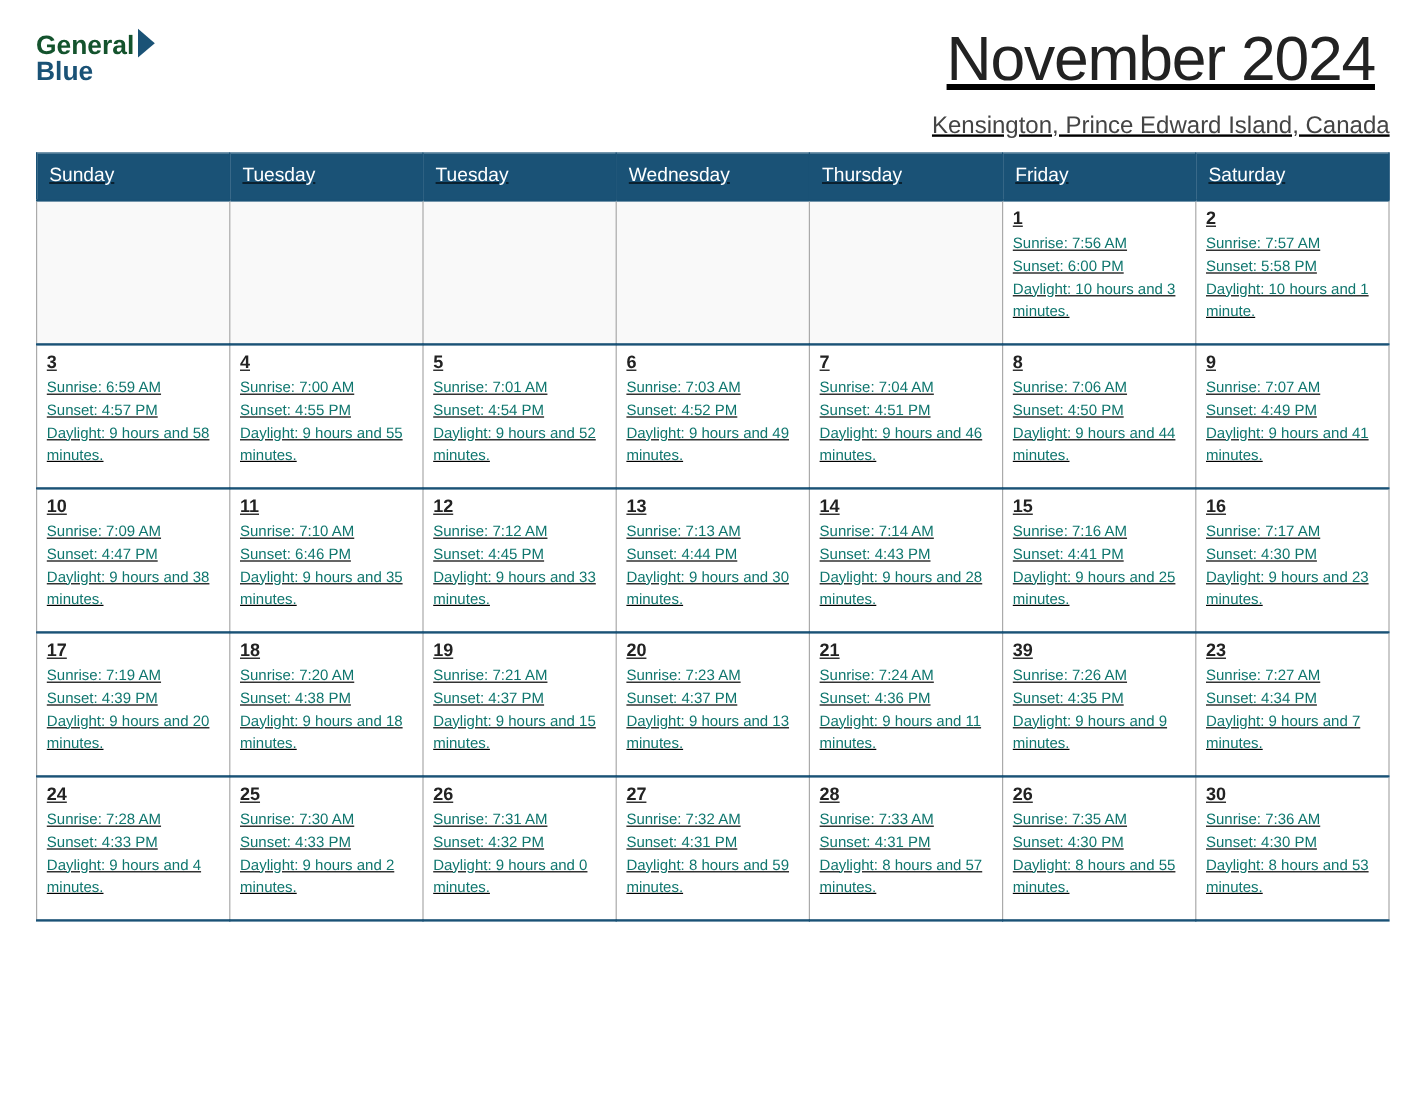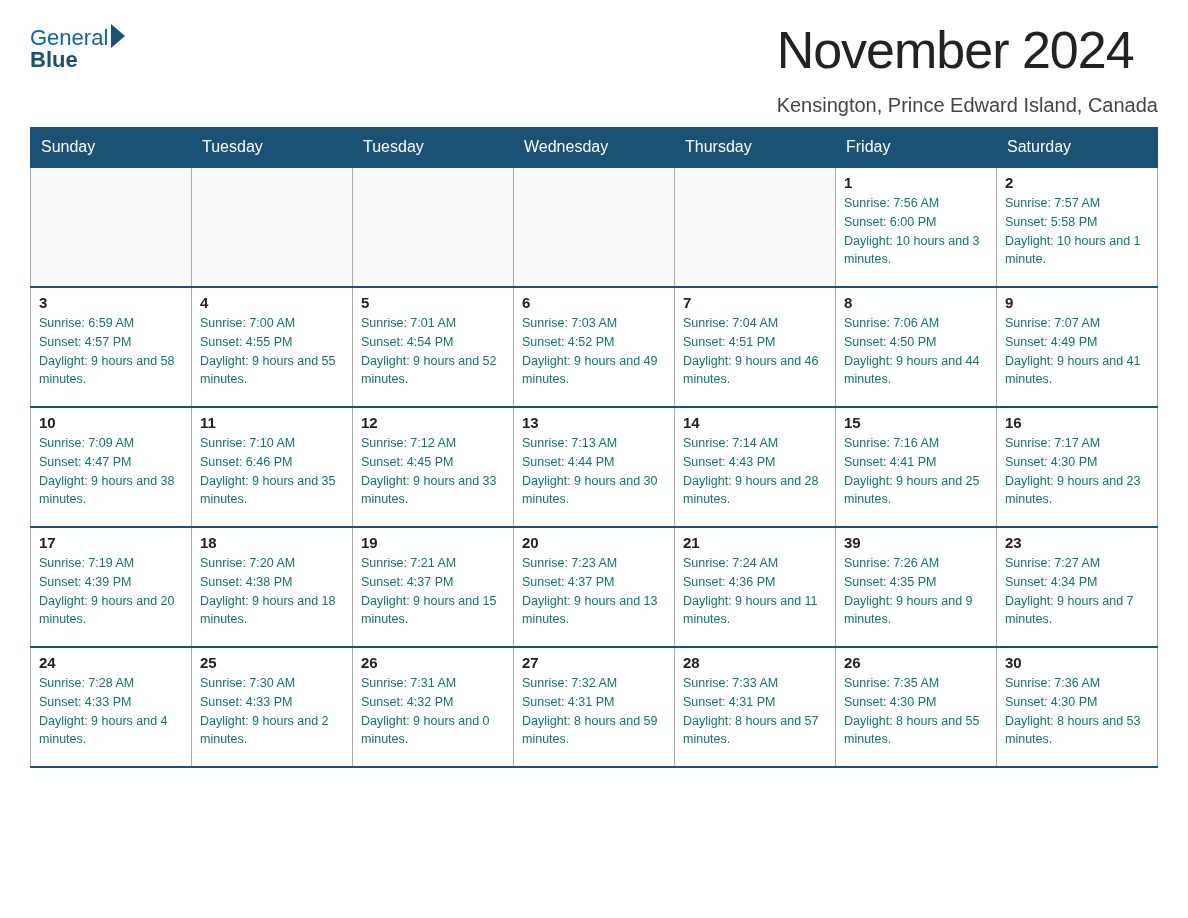--- a/index.html
+++ b/index.html
@@ -21,57 +21,59 @@
       flex-direction: column;
       align-items: flex-start;
       padding-top: 5px;
     }
     .logo-top {
       display: flex;
       align-items: center;
     }
     .logo-general {
       font-size: 22px;
-      font-weight: normal;
-      color: #0369a1;
+      font-weight: bold;
+      color: #14532d;
       letter-spacing: 0;
     }
     .logo-arrow {
       width: 0;
       height: 0;
       border-left: 14px solid #1a5276;
       border-top: 12px solid transparent;
       border-bottom: 12px solid transparent;
       margin-left: 3px;
       margin-top: -4px;
     }
     .logo-blue {
       font-size: 22px;
       font-weight: bold;
       color: #1a5276;
       margin-top: -4px;
       margin-left: 0;
     }
     .title-area {
-      text-align: left;
+      text-align: center;
+      text-decoration: underline;
     }
     .month-title {
       font-size: 52px;
       font-weight: normal;
       color: #222;
       letter-spacing: -1px;
     }
     .subtitle {
       font-size: 20px;
       color: #444;
       margin-top: 14px;
     }
     .calendar {
       width: 100%;
       border-collapse: collapse;
+      text-decoration: underline;
     }
     .calendar thead tr th {
       background-color: #1a5276;
       color: #fff;
       font-size: 16px;
       font-weight: normal;
       padding: 10px 10px;
       text-align: left;
       border: 1px solid #1a5276;
     }

